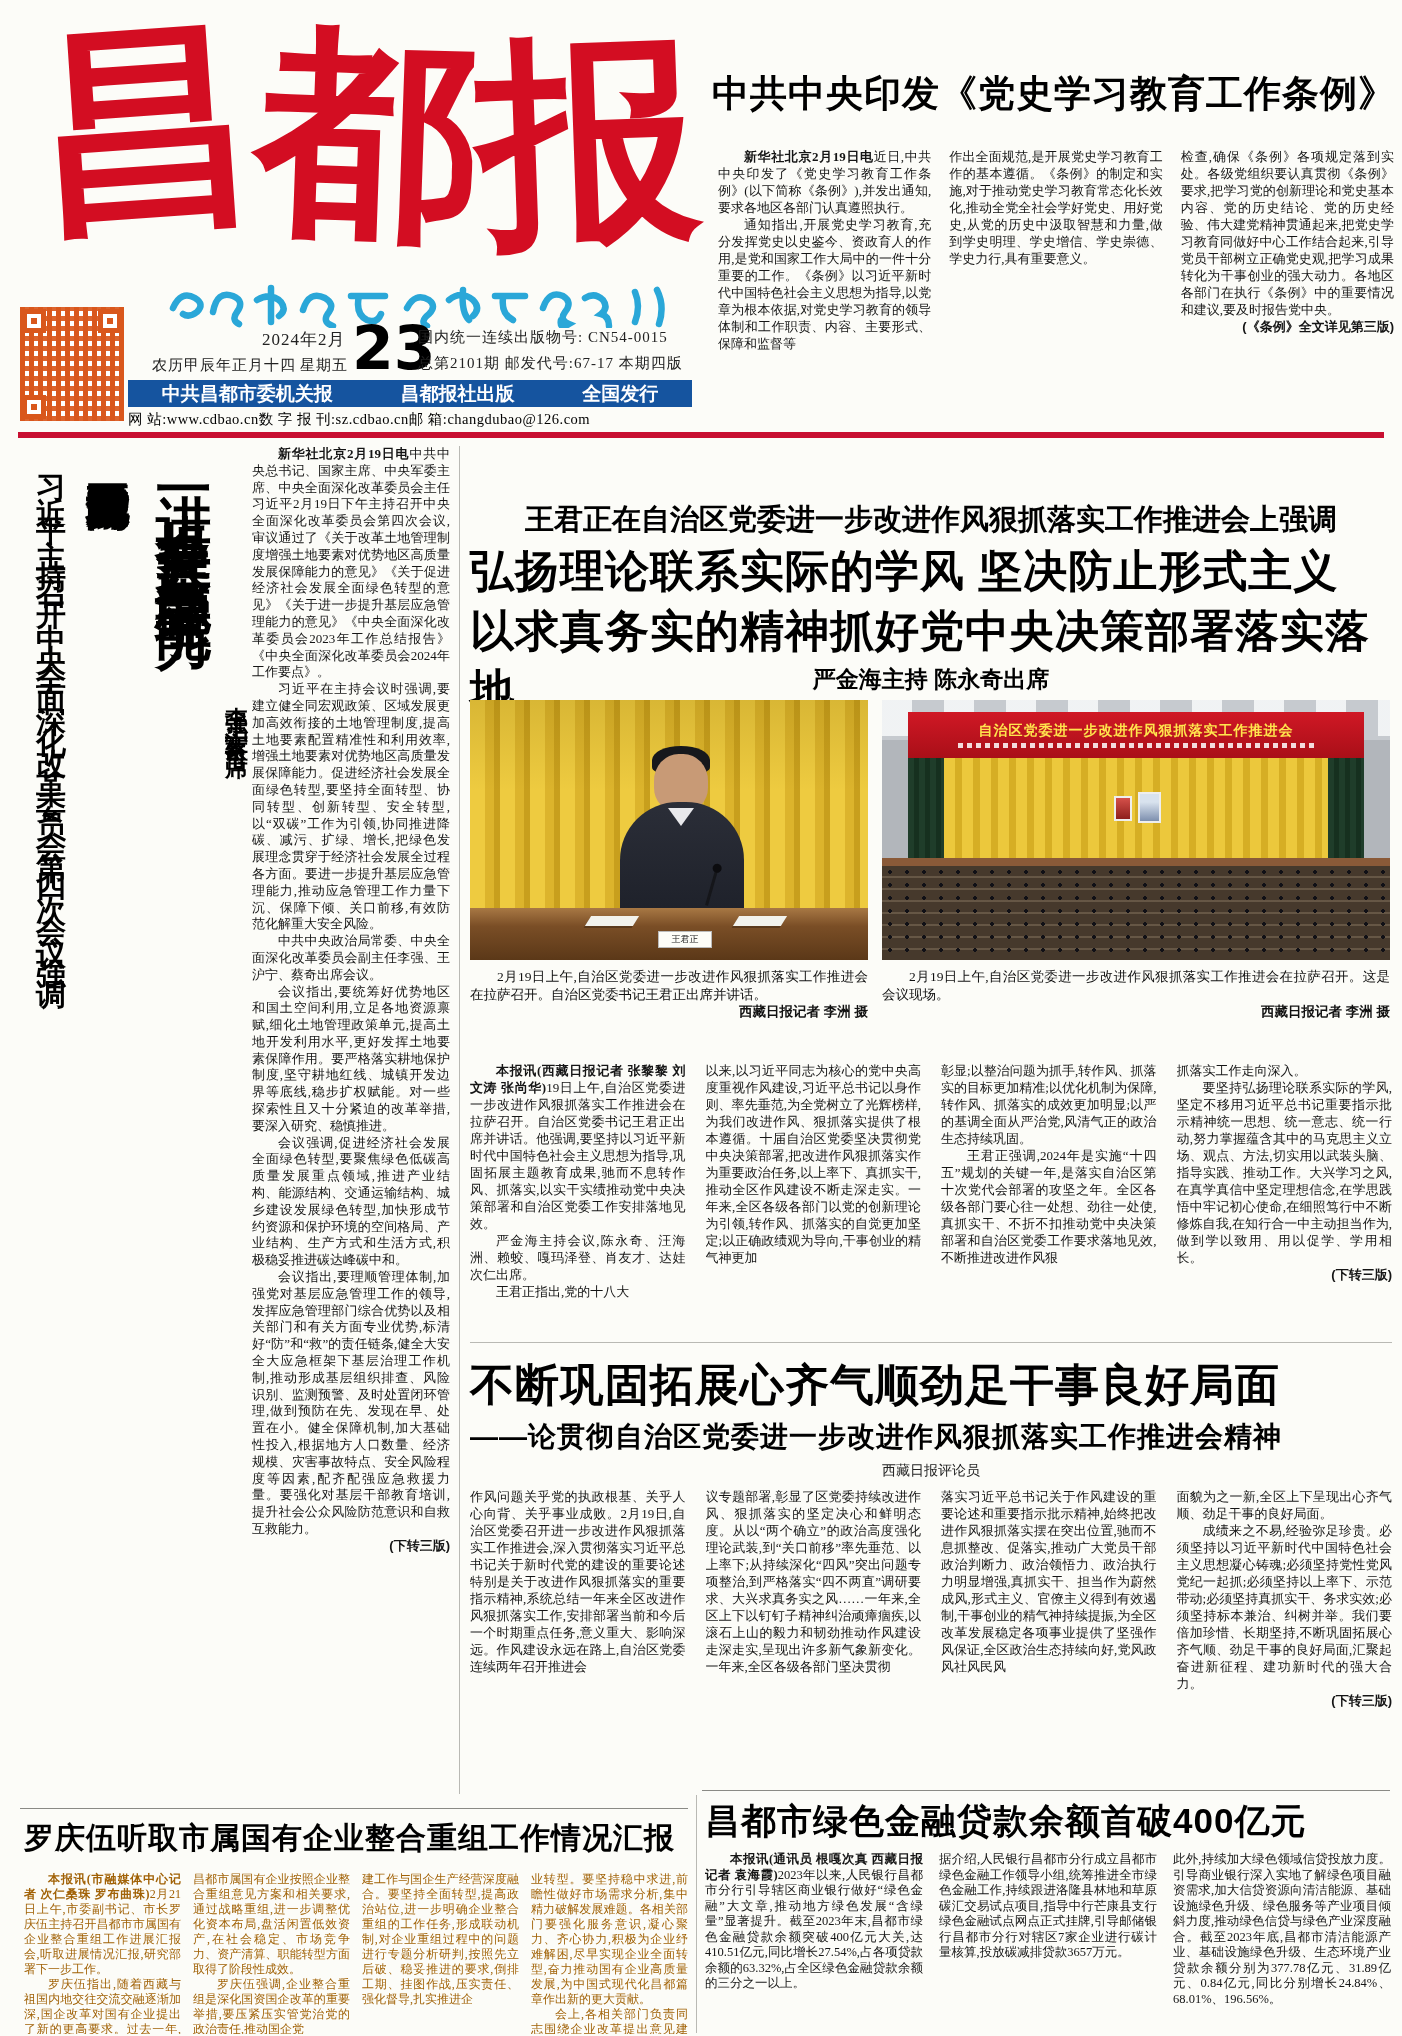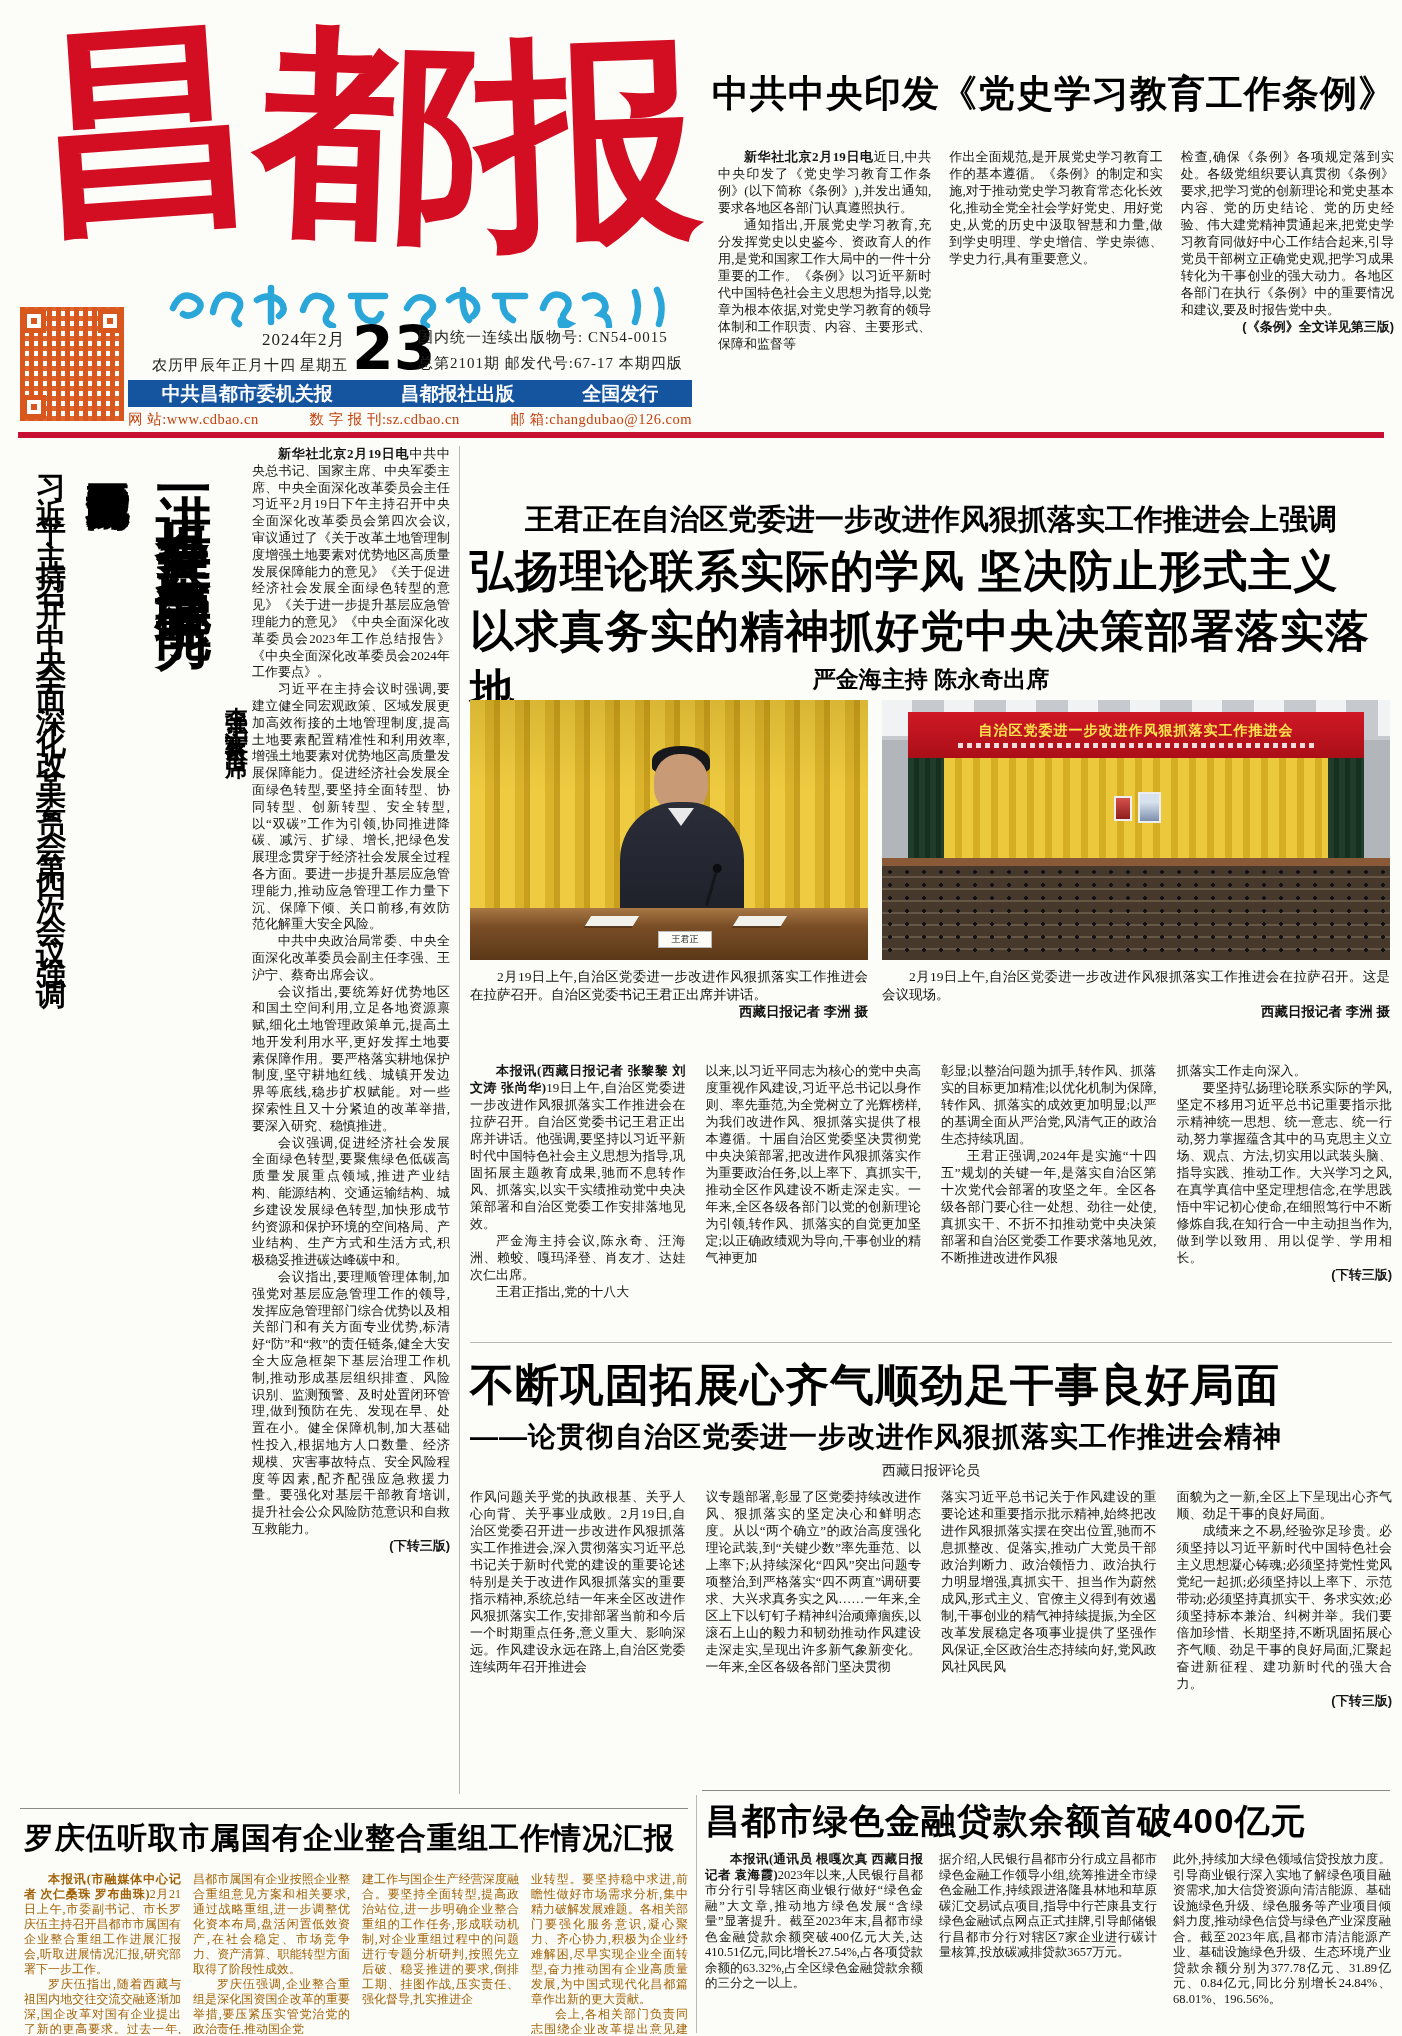--- a/index.html
+++ b/index.html
@@ -13,21 +13,21 @@
   .title-row span{display:block}
   .tc1{transform:rotate(-4deg)}
   .tc2{transform:rotate(2deg) translateY(8px)}
   .tc3{transform:rotate(-2deg) translateY(14px)}
   .meta{font-family:"Liberation Serif",serif;color:#222}
   .meta-sm{font-size:15px;letter-spacing:1px}
   .meta-md{font-size:17px;letter-spacing:1px}
   .daynum{font-family:"DejaVu Sans",sans-serif;font-weight:800;font-size:60px;line-height:1;color:#000}
   .orgbar{background:#15549f;color:#fff;display:flex;justify-content:space-around;align-items:center;
     font-family:"Liberation Sans",sans-serif;font-weight:700;font-size:19px}
-  .contact{display:flex;justify-content:space-between;font-size:14.5px;color:#c2410c;letter-spacing:.5px}
+  .contact{display:flex;justify-content:flex-start;font-size:14.5px;color:#000000;letter-spacing:.5px}
   .redrule{background:#c81032}
 
   
   .qr{background:repeating-linear-gradient(0deg,rgba(217,87,28,.92) 0 5px,rgba(255,255,255,0) 5px 10px),
       repeating-linear-gradient(90deg,#d9571c 0 5px,#fff 5px 9px)}
   .eye{position:absolute;width:24px;height:24px;border:5px solid #d9571c;background:#fff}
   .eye::after{content:"";position:absolute;inset:4px;background:#d9571c}
 
   
   .h-sans{font-family:"Liberation Sans",sans-serif;color:#000}
@@ -234,21 +234,21 @@
   <div class="abs vrule" style="left:470px;top:1342px;width:922px;height:1px"></div>
 
   <div class="abs h-sans bighead" style="left:470px;top:1356px;width:922px;font-size:44px">不断巩固拓展心齐气顺劲足干事良好局面</div>
   <div class="abs h-sans bighead" style="left:470px;top:1418px;width:922px;font-size:28px">——论贯彻自治区党委进一步改进作风狠抓落实工作推进会精神</div>
   <div class="abs byline" style="left:470px;top:1462px;width:922px">西藏日报评论员</div>
   <div class="abs cols bodytext" style="left:470px;top:1488px;width:922px;height:300px;gap:20px">
     <div class="col">
         <p class="para noindent">作风问题关乎党的执政根基、关乎人心向背、关乎事业成败。2月19日,自治区党委召开进一步改进作风狠抓落实工作推进会,深入贯彻落实习近平总书记关于新时代党的建设的重要论述特别是关于改进作风狠抓落实的重要指示精神,系统总结一年来全区改进作风狠抓落实工作,安排部署当前和今后一个时期重点任务,意义重大、影响深远。作风建设永远在路上,自治区党委连续两年召开推进会</p>
       </div>
     <div class="col">
-        <p class="para noindent">议专题部署,彰显了区党委持续改进作风、狠抓落实的坚定决心和鲜明态度。从以“两个确立”的政治高度强化理论武装,到“关键少数”率先垂范、以上率下;从持续深化“四风”突出问题专项整治,到严格落实“四不两直”调研要求、大兴求真务实之风……一年来,全区上下以钉钉子精神纠治顽瘴痼疾,以滚石上山的毅力和韧劲推动作风建设走深走实,呈现出许多新气象新变化。一年来,全区各级各部门坚决贯彻</p>
+        <p class="para noindent">议专题部署,彰显了区党委持续改进作风、狠抓落实的坚定决心和鲜明态度。从以“两个确立”的政治高度强化理论武装,到“关口前移”率先垂范、以上率下;从持续深化“四风”突出问题专项整治,到严格落实“四不两直”调研要求、大兴求真务实之风……一年来,全区上下以钉钉子精神纠治顽瘴痼疾,以滚石上山的毅力和韧劲推动作风建设走深走实,呈现出许多新气象新变化。一年来,全区各级各部门坚决贯彻</p>
       </div>
     <div class="col">
         <p class="para noindent">落实习近平总书记关于作风建设的重要论述和重要指示批示精神,始终把改进作风狠抓落实摆在突出位置,驰而不息抓整改、促落实,推动广大党员干部政治判断力、政治领悟力、政治执行力明显增强,真抓实干、担当作为蔚然成风,形式主义、官僚主义得到有效遏制,干事创业的精气神持续提振,为全区改革发展稳定各项事业提供了坚强作风保证,全区政治生态持续向好,党风政风社风民风</p>
       </div>
     <div class="col">
         <p class="para noindent">面貌为之一新,全区上下呈现出心齐气顺、劲足干事的良好局面。</p>
         <p class="para">成绩来之不易,经验弥足珍贵。必须坚持以习近平新时代中国特色社会主义思想凝心铸魂;必须坚持党性党风党纪一起抓;必须坚持以上率下、示范带动;必须坚持真抓实干、务求实效;必须坚持标本兼治、纠树并举。我们要倍加珍惜、长期坚持,不断巩固拓展心齐气顺、劲足干事的良好局面,汇聚起奋进新征程、建功新时代的强大合力。</p>
         <p class="para jump">(下转三版)</p>
       </div>
   </div>

